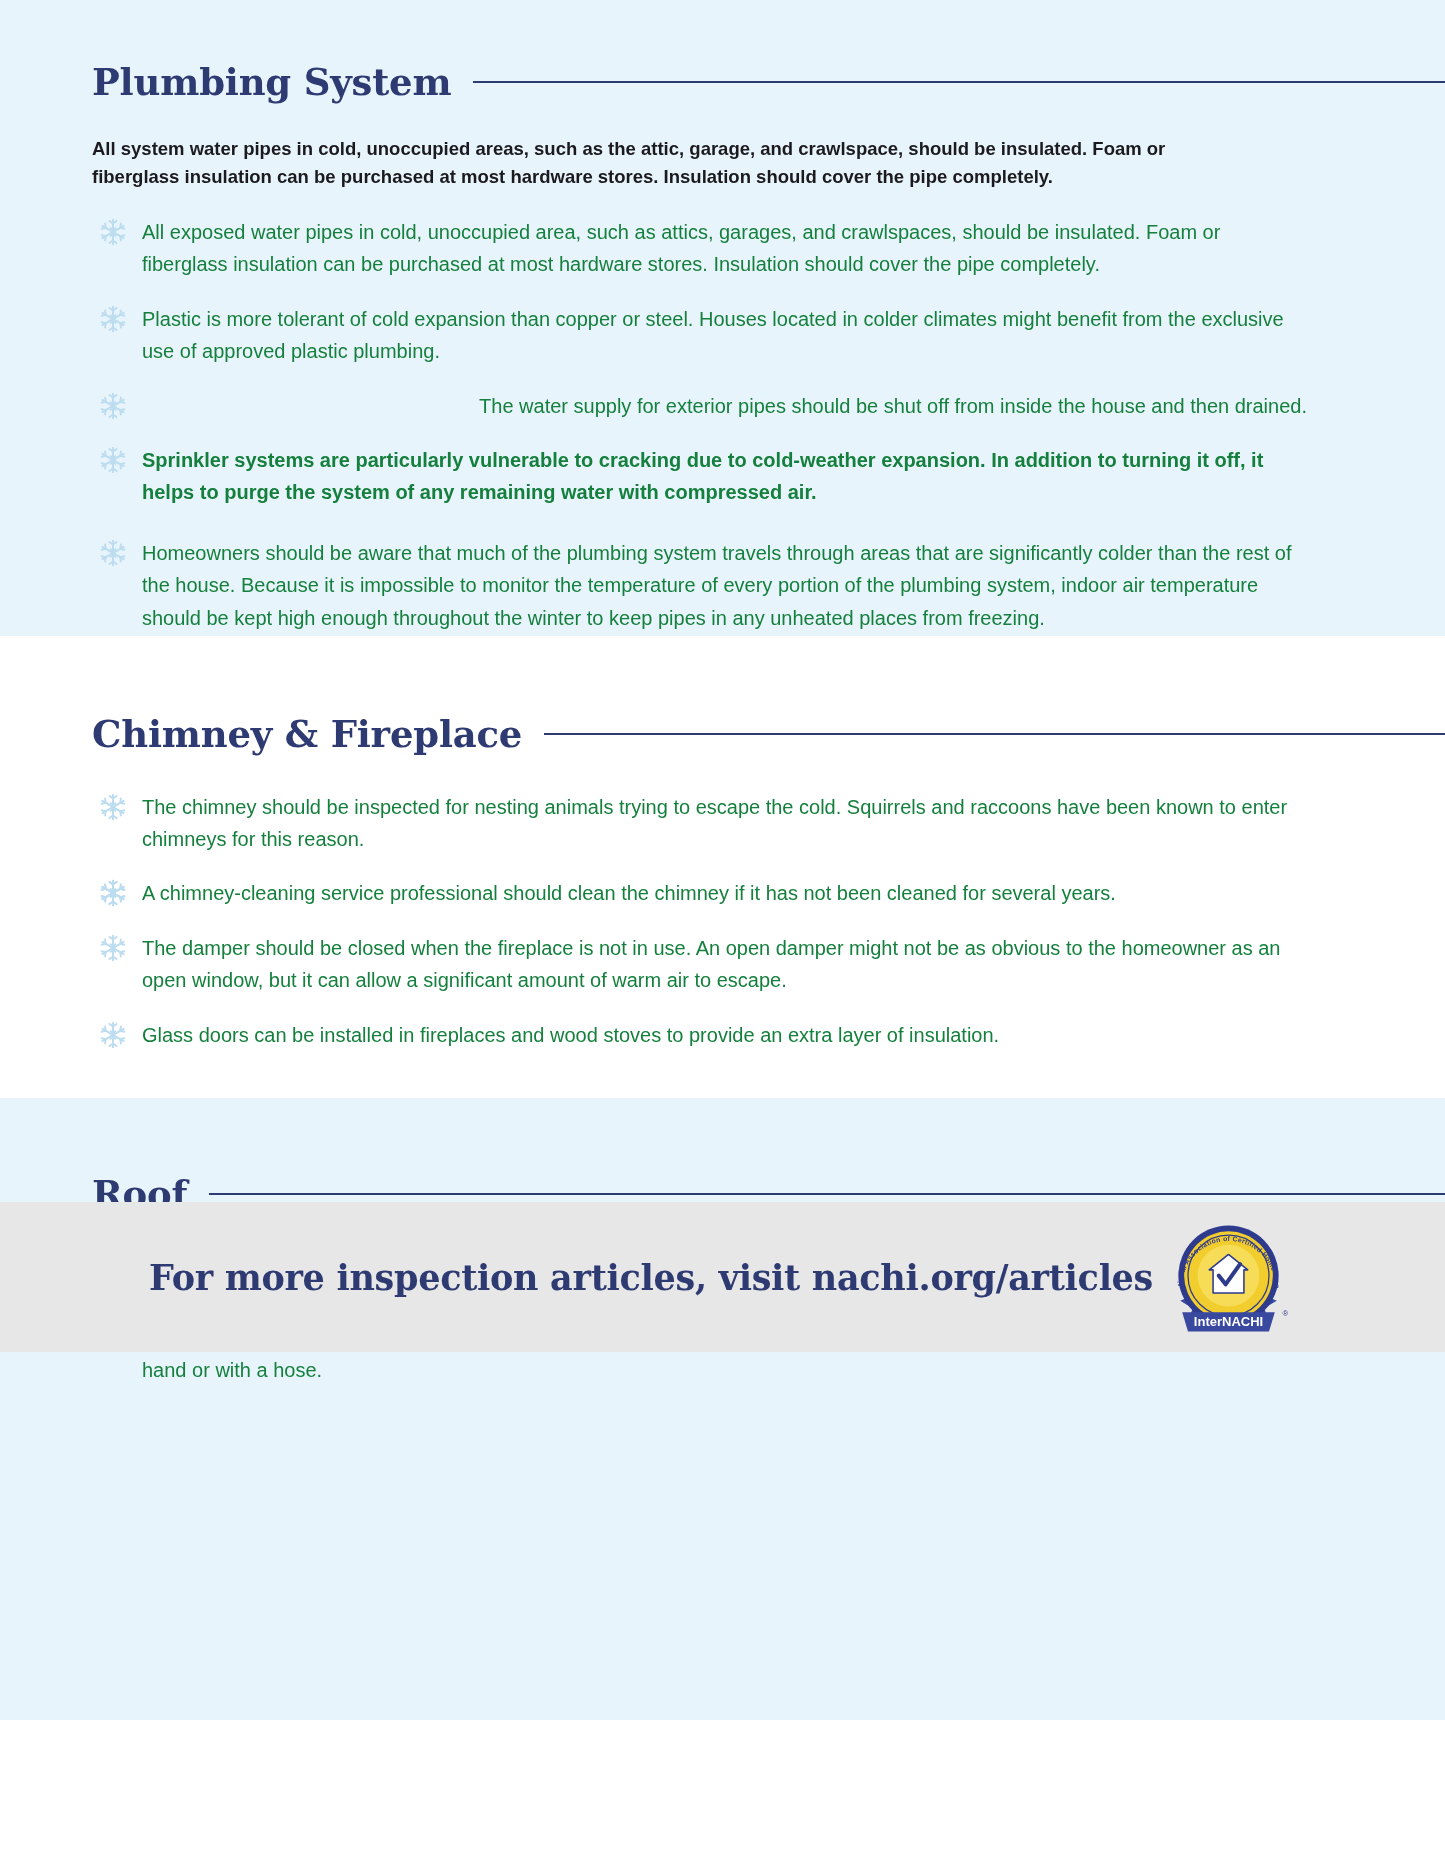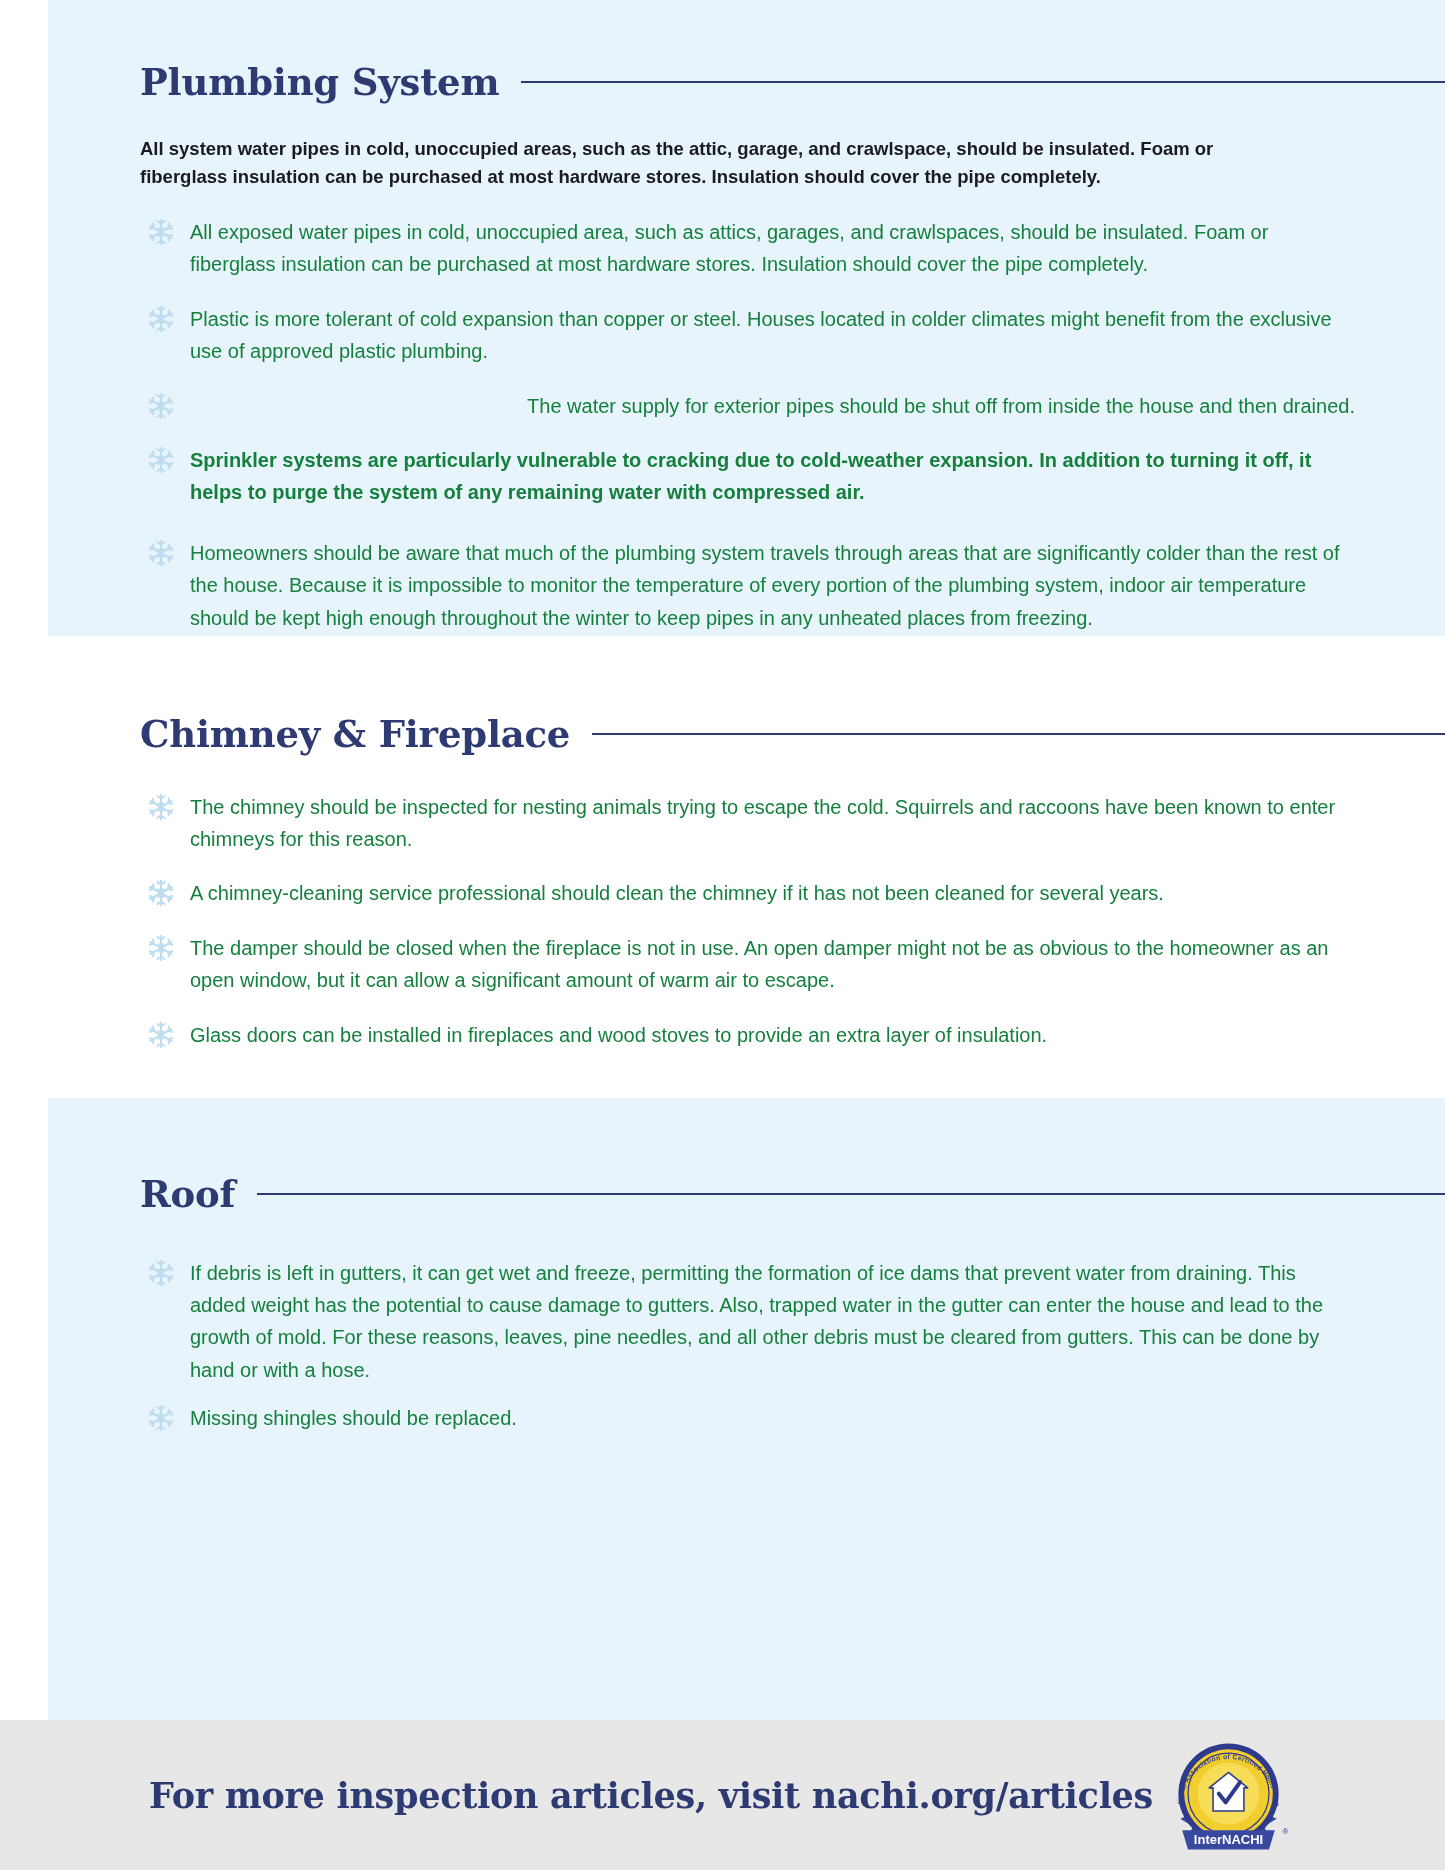--- a/index.html
+++ b/index.html
@@ -11,24 +11,23 @@
   }
 
   body {
     font-family: "Liberation Sans", sans-serif;
     position: relative;
     overflow: hidden;
   }
 
   .page {
     width: 1445px;
-    height: 1870px;
+    height: 1352px;
     position: relative;
     background: #ffffff;
-    padding-left: 48px;
   }
 
   
   .band {
     width: 100%;
     position: relative;
   }
   .band-tinted { background: #e8f4fb; }
   .band-white  { background: #ffffff; }
 
@@ -369,40 +368,20 @@
                 <path d="M23.8 20.5 L24.4 25.0 M23.8 20.5 L28.1 19.4"></path>
                 <path d="M8.2 20.5 L3.9 19.4 M8.2 20.5 L7.6 25.0"></path>
                 <path d="M23.8 11.5 L28.1 12.6 M23.8 11.5 L24.4 7.0"></path>
                 <path d="M16 13.5 L13.4 12.0 M16 13.5 L18.6 12.0"></path>
                 <path d="M16 18.5 L13.4 20.0 M16 18.5 L18.6 20.0"></path>
               </g>
             </svg>
           </span>
           <span>If debris is left in gutters, it can get wet and freeze, permitting the formation of ice dams that prevent water from draining. This added weight has the potential to cause damage to gutters. Also, trapped water in the gutter can enter the house and lead to the growth of mold. For these reasons, leaves, pine needles, and all other debris must be cleared from gutters. This can be done by hand or with a hose.</span>
         </li>
-        <li>
-          <span class="flake-icon">
-            <svg viewBox="0 0 32 32" width="30" height="30" aria-hidden="true">
-              <g stroke="#bcdcf0" stroke-width="2.1" stroke-linecap="round" fill="none">
-                <line x1="16" y1="3" x2="16" y2="29"></line>
-                <line x1="4.7" y1="9.5" x2="27.3" y2="22.5"></line>
-                <line x1="4.7" y1="22.5" x2="27.3" y2="9.5"></line>
-                <path d="M16 7 L12.2 4.2 M16 7 L19.8 4.2"></path>
-                <path d="M16 25 L12.2 27.8 M16 25 L19.8 27.8"></path>
-                <path d="M8.2 11.5 L7.6 7.0 M8.2 11.5 L3.9 12.6"></path>
-                <path d="M23.8 20.5 L24.4 25.0 M23.8 20.5 L28.1 19.4"></path>
-                <path d="M8.2 20.5 L3.9 19.4 M8.2 20.5 L7.6 25.0"></path>
-                <path d="M23.8 11.5 L28.1 12.6 M23.8 11.5 L24.4 7.0"></path>
-                <path d="M16 13.5 L13.4 12.0 M16 13.5 L18.6 12.0"></path>
-                <path d="M16 18.5 L13.4 20.0 M16 18.5 L18.6 20.0"></path>
-              </g>
-            </svg>
-          </span>
-          <span>Missing shingles should be replaced.</span>
-        </li>
       </ul>
     </div>
   </section>
 
   <div class="footer">
     <span class="footer-text">For more inspection articles, visit nachi.org/articles</span>
 
     <span class="logo-wrap">
       <svg viewBox="0 0 140 140" width="135" height="135" aria-hidden="true">
         <defs>

